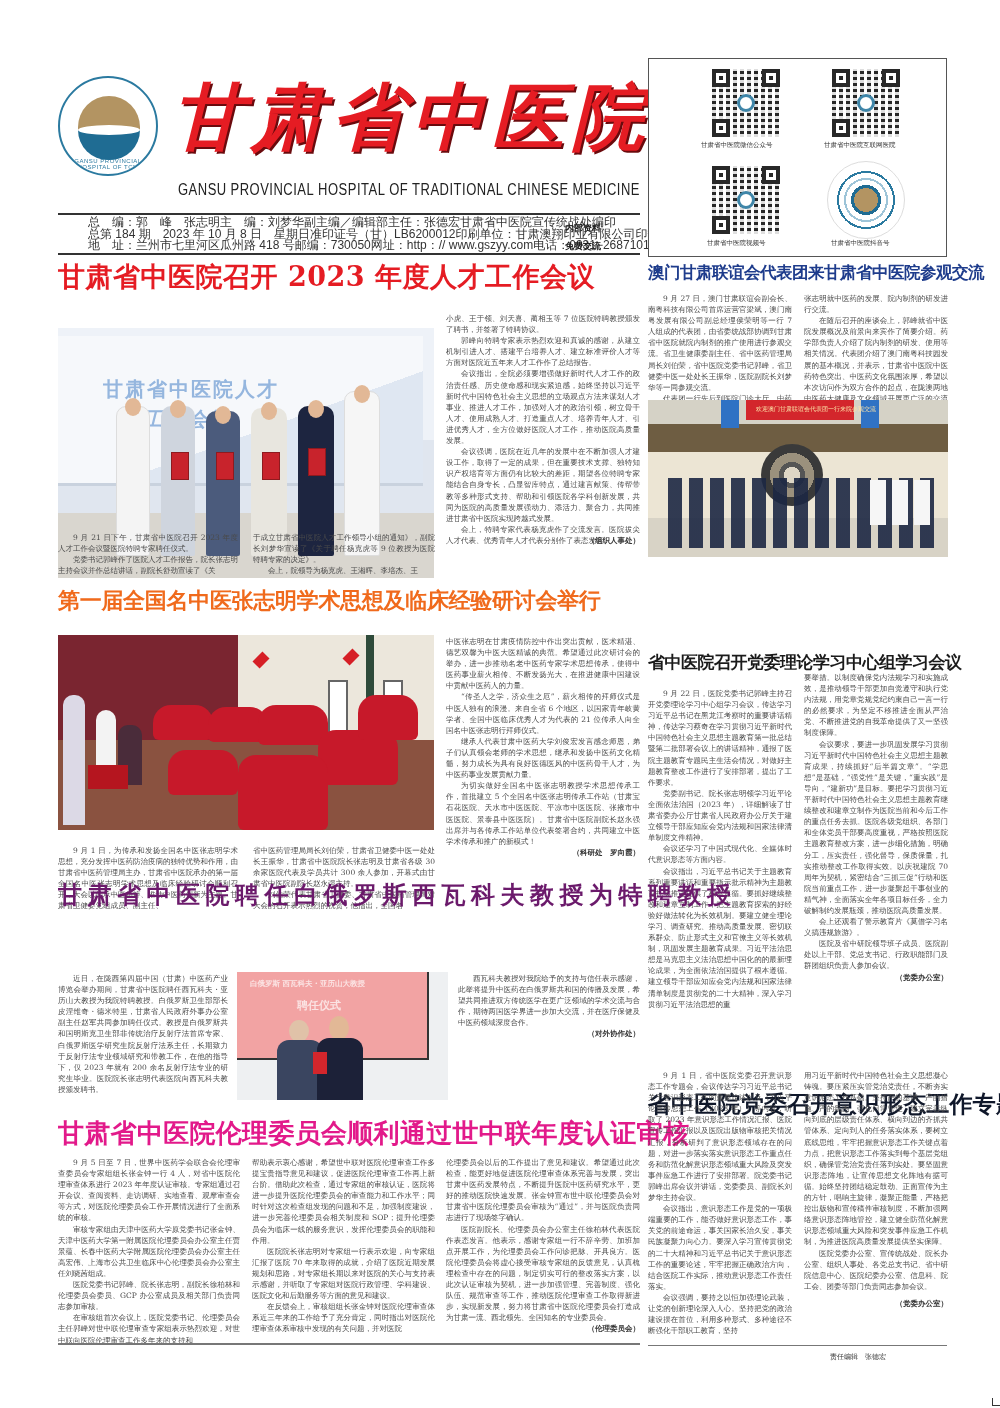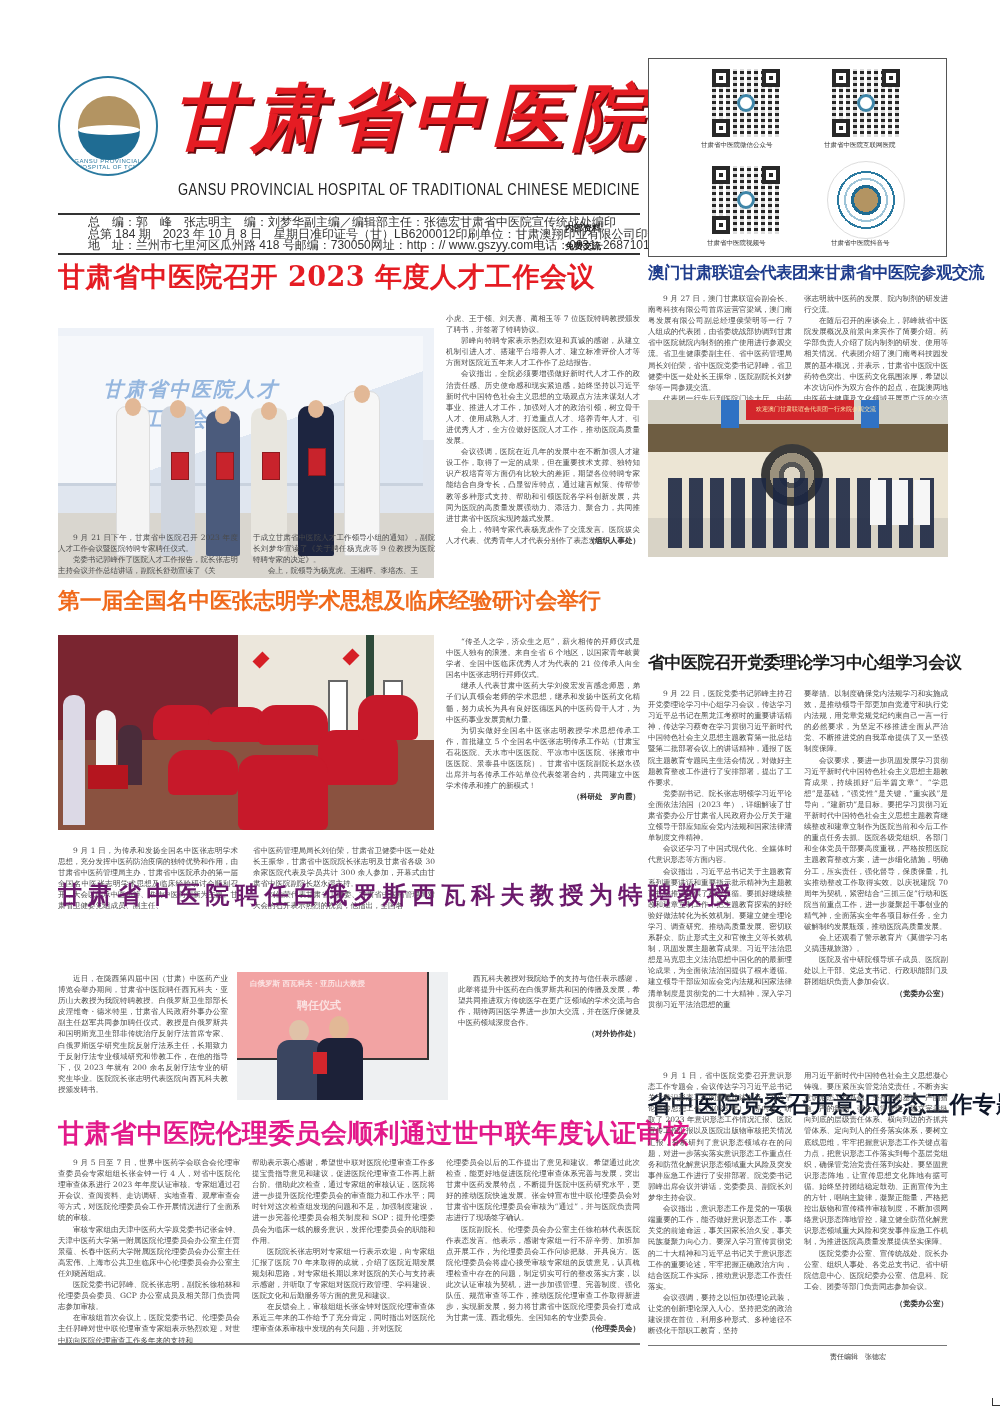--- a/index.html
+++ b/index.html
@@ -50,21 +50,21 @@
   
   .col { position: absolute; font-size: 7.5px; line-height: 11.1px; color: #4a4a4a; text-align: justify; }
   .col p { text-indent: 2em; }
   .col p.noind { text-indent: 0; }
   .byline { display: block; text-align: right; font-weight: bold; color: #333; font-family: "Liberation Sans", sans-serif; font-size: 7.5px; }
 
   
   .photo { position: absolute; overflow: hidden; }
   .ph1 { left: 58px; top: 328px; width: 376px; height: 250px; background: linear-gradient(180deg, #eef2f8 0 45%, #e0e6ef 45% 74%, #d9d6cf 74%); }
   .ph1 .screen { position: absolute; left: 0; top: 8px; width: 365px; height: 150px; background: linear-gradient(160deg, #f6f8fb 0 60%, #dfe7f2 60%); border-bottom: 3px solid #c9d2de; }
-  .ph1 .screen-text { position: absolute; left: 45px; top: 48px; font-size: 20px; color: #7da6d8; font-style: italic; font-weight: bold; letter-spacing: 2px; opacity: 0.8; }
+  .ph1 .screen-text { position: absolute; left: 45px; top: 48px; font-size: 20px; color: #7da6d8; font-weight: bold; letter-spacing: 2px; opacity: 0.8; }
   .ph1 .screen-text2 { position: absolute; left: 85px; top: 78px; font-size: 20px; color: #7da6d8; font-style: italic; font-weight: bold; letter-spacing: 2px; opacity: 0.8; }
   .person { position: absolute; bottom: 22px; border-radius: 10px 10px 2px 2px; }
   .head { position: absolute; width: 16px; height: 18px; border-radius: 50%; background: #e2b896; }
   .cert { position: absolute; width: 18px; height: 28px; background: #c8232c; border: 1px solid #8e1a1f; }
 
   .ph2 { left: 648px; top: 400px; width: 300px; height: 157px; background: linear-gradient(180deg, #d5d2c6 0 15%, #6e5d42 15% 33%, #ece5d4 33% 75%, #d8d3c6 75%); }
   .ph2 .banner { position: absolute; left: 98px; top: 0; width: 108px; height: 20px; background: #d3262c; }
   .ph2 .banner-text { position: absolute; left: 108px; top: 5px; font-size: 6px; color: #fce4a8; white-space: nowrap; }
   .ph2 .pillar { position: absolute; top: 0; width: 18px; height: 28px; background: #2f72c4; }
   .ph2 .disc { position: absolute; left: 113px; top: 44px; width: 62px; height: 62px; border-radius: 50%; background: radial-gradient(circle, #ded6c6 0 8px, #555 8px 13px, #9b917d 13px 22px, #3a3a3a 22px); }
@@ -246,34 +246,35 @@
   <div class="bow" style="left:300px;top:60px;width:60px;height:45px;"></div>
 </div>
 <div class="col" style="left:58px;top:845px;width:180px;">
   <p>9 月 1 日，为传承和发扬全国名中医张志明学术思想，充分发挥中医药防治疫病的独特优势和作用，由甘肃省中医药管理局主办，甘肃省中医院承办的第一届全国名中医张志明学术思想及临床经验研讨会顺利召开，大会以传承中医精粹、推动中医药创新为主题。甘肃省卫健委党组成员、副主任、</p>
 </div>
 <div class="col" style="left:253px;top:845px;width:182px;">
   <p class="noind">省中医药管理局局长刘伯荣，甘肃省卫健委中医一处处长王振华，甘肃省中医院院长张志明及甘肃省各级 30 余家医院代表及学员共计 300 余人参加，开幕式由甘肃省中医院副院长赵永强主持。</p>
   <p>刘伯荣代表甘肃省卫健委、甘肃省中医药管理局对大会的召开表示热烈的祝贺，他指出，全国名</p>
 </div>
 <div class="col" style="left:446px;top:636px;width:194px;">
+  <p class="noind">中医张志明在甘肃疫情防控中作出突出贡献，医术精湛、德艺双馨为中医大医精诚的典范。希望通过此次研讨会的举办，进一步推动名老中医药专家学术思想传承，使得中医药事业薪火相传、不断发扬光大，在推进健康中国建设中贡献中医药人的力量。</p>
   <p>“传圣人之学，济众生之厄”，薪火相传的拜师仪式是中医人独有的浪漫。来自全省 6 个地区，以国家青年岐黄学者、全国中医临床优秀人才为代表的 21 位传承人向全国名中医张志明行拜师仪式。</p>
   <p>继承人代表甘肃中医药大学刘俊宏发言感念师恩，弟子们认真领会老师的学术思想，继承和发扬中医药文化精髓，努力成长为具有良好医德医风的中医药骨干人才，为中医药事业发展贡献力量。</p>
   <p>为切实做好全国名中医张志明教授学术思想传承工作，首批建立 5 个全国名中医张志明传承工作站（甘肃宝石花医院、天水市中医医院、平凉市中医医院、张掖市中医医院、景泰县中医医院）。甘肃省中医院副院长赵永强出席并与各传承工作站单位代表签署合约，共同建立中医学术传承和推广的新模式！</p>
   <span class="byline">（科研处　罗向霞）</span>
 </div>
 
 <div class="hl hl4">省中医院召开党委理论学习中心组学习会议</div>
 <div class="col" style="left:648px;top:688px;width:144px;">
   <p>9 月 22 日，医院党委书记郭峰主持召开党委理论学习中心组学习会议，传达学习习近平总书记在黑龙江考察时的重要讲话精神，传达学习蔡奇在学习贯彻习近平新时代中国特色社会主义思想主题教育第一批总结暨第二批部署会议上的讲话精神，通报了医院主题教育专题民主生活会情况，对做好主题教育整改工作进行了安排部署，提出了工作要求。</p>
   <p>党委副书记、院长张志明领学习近平论全面依法治国（2023 年），详细解读了甘肃省委办公厅甘肃省人民政府办公厅关于建立领导干部应知应会党内法规和国家法律清单制度文件精神。</p>
   <p>会议还学习了中国式现代化、全媒体时代意识形态等方面内容。</p>
   <p>会议指出，习近平总书记关于主题教育系列重要讲话和重要指示批示精神为主题教育扎实推进提供了根本遵循。要抓好继续整改和建章立制工作，把主题教育探索的好经验好做法转化为长效机制。要建立健全理论学习、调查研究、推动高质量发展、密切联系群众、防止形式主义和官僚主义等长效机制，巩固发展主题教育成果。习近平法治思想是马克思主义法治思想中国化的的最新理论成果，为全面依法治国提供了根本遵循。建立领导干部应知应会党内法规和国家法律清单制度是贯彻党的二十大精神，深入学习贯彻习近平法治思想的重</p>
 </div>
-<div class="col" style="left:804px;top:688px;width:144px;">
+<div class="col" style="left:804px;top:672px;width:144px;">
   <p class="noind">要举措。以制度确保党内法规学习和实施成效，是推动领导干部更加自觉遵守和执行党内法规，用党章党规党纪约束自己一言一行的必然要求，为坚定不移推进全面从严治党、不断推进党的自我革命提供了又一坚强制度保障。</p>
   <p>会议要求，要进一步巩固发展学习贯彻习近平新时代中国特色社会主义思想主题教育成果，持续抓好“后半篇文章”。“学思想”是基础，“强党性”是关键，“重实践”是导向，“建新功”是目标。要把学习贯彻习近平新时代中国特色社会主义思想主题教育继续整改和建章立制作为医院当前和今后工作的重点任务去抓。医院各级党组织、各部门和全体党员干部要高度重视，严格按照医院主题教育整改方案，进一步细化措施，明确分工，压实责任，强化督导，保质保量，扎实推动整改工作取得实效。以庆祝建院 70 周年为契机，紧密结合“三抓三促”行动和医院当前重点工作，进一步凝聚起干事创业的精气神，全面落实全年各项目标任务，全力破解制约发展瓶颈，推动医院高质量发展。</p>
   <p>会上还观看了警示教育片《莫借学习名义搞违规旅游》。</p>
   <p>医院及省中研院领导班子成员、医院副处以上干部、党总支书记、行政职能部门及群团组织负责人参加会议。</p>
   <span class="byline">（党委办公室）</span>
 </div>
 
 <div class="hl hl5">甘肃省中医院聘任白俄罗斯西瓦科夫教授为特聘教授</div>
 <div class="col" style="left:58px;top:973px;width:170px;">
   <p>近日，在陇西第四届中国（甘肃）中医药产业博览会举办期间，甘肃省中医院聘任西瓦科夫・亚历山大教授为我院特聘教授。白俄罗斯卫生部部长皮涅维奇・德米特里，甘肃省人民政府外事办公室副主任赵军共同参加聘任仪式。教授是白俄罗斯共和国明斯克卫生部非传统治疗反射疗法首席专家、白俄罗斯医学研究生院反射疗法系主任，长期致力于反射疗法专业领域研究和带教工作，在他的指导下，仅 2023 年就有 200 余名反射疗法专业的研究生毕业。医院院长张志明代表医院向西瓦科夫教授颁发聘书。</p>

